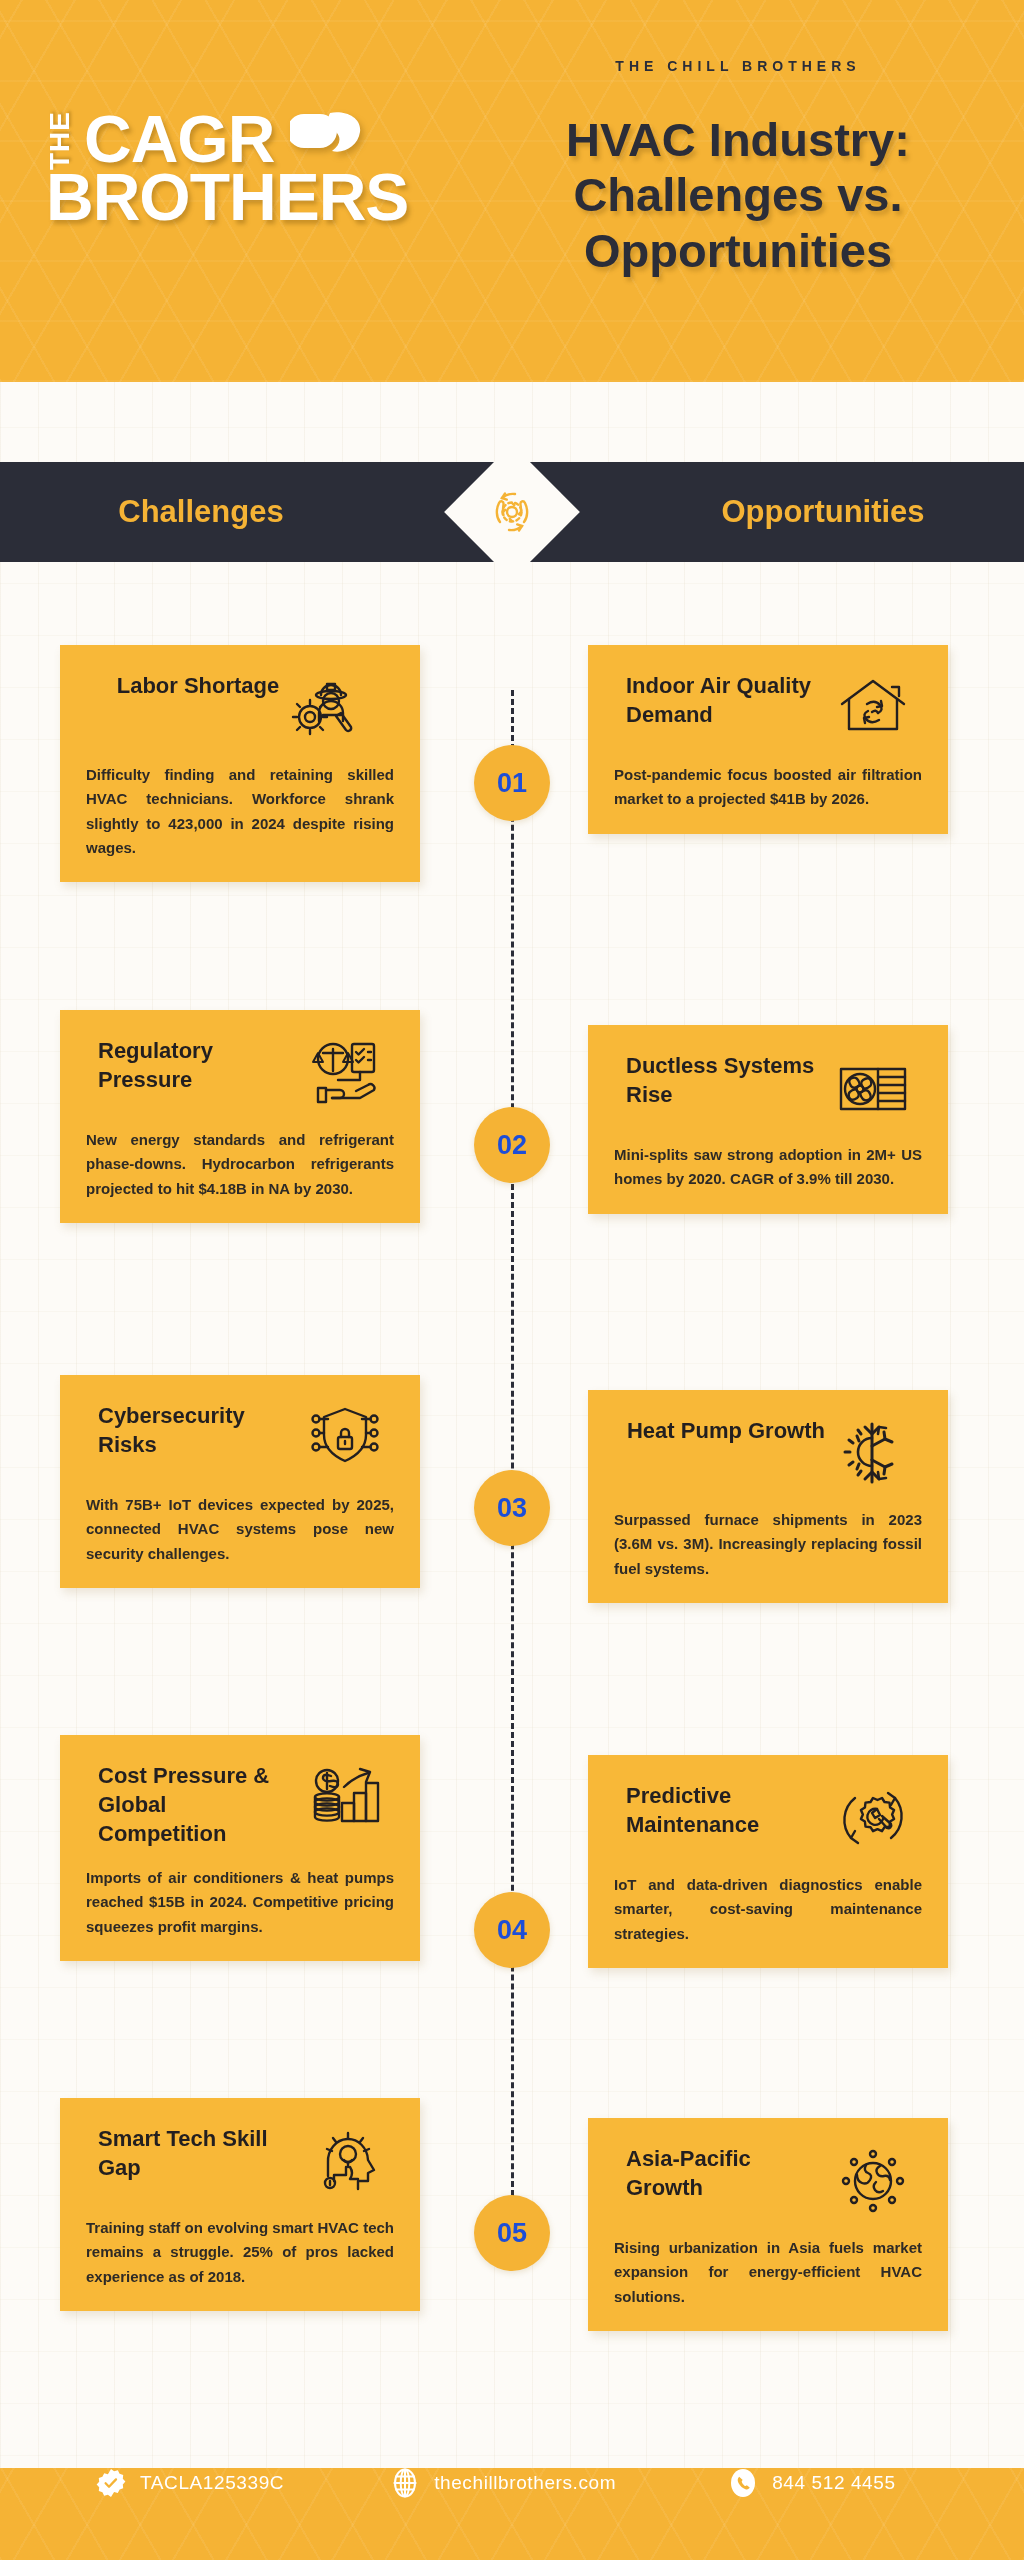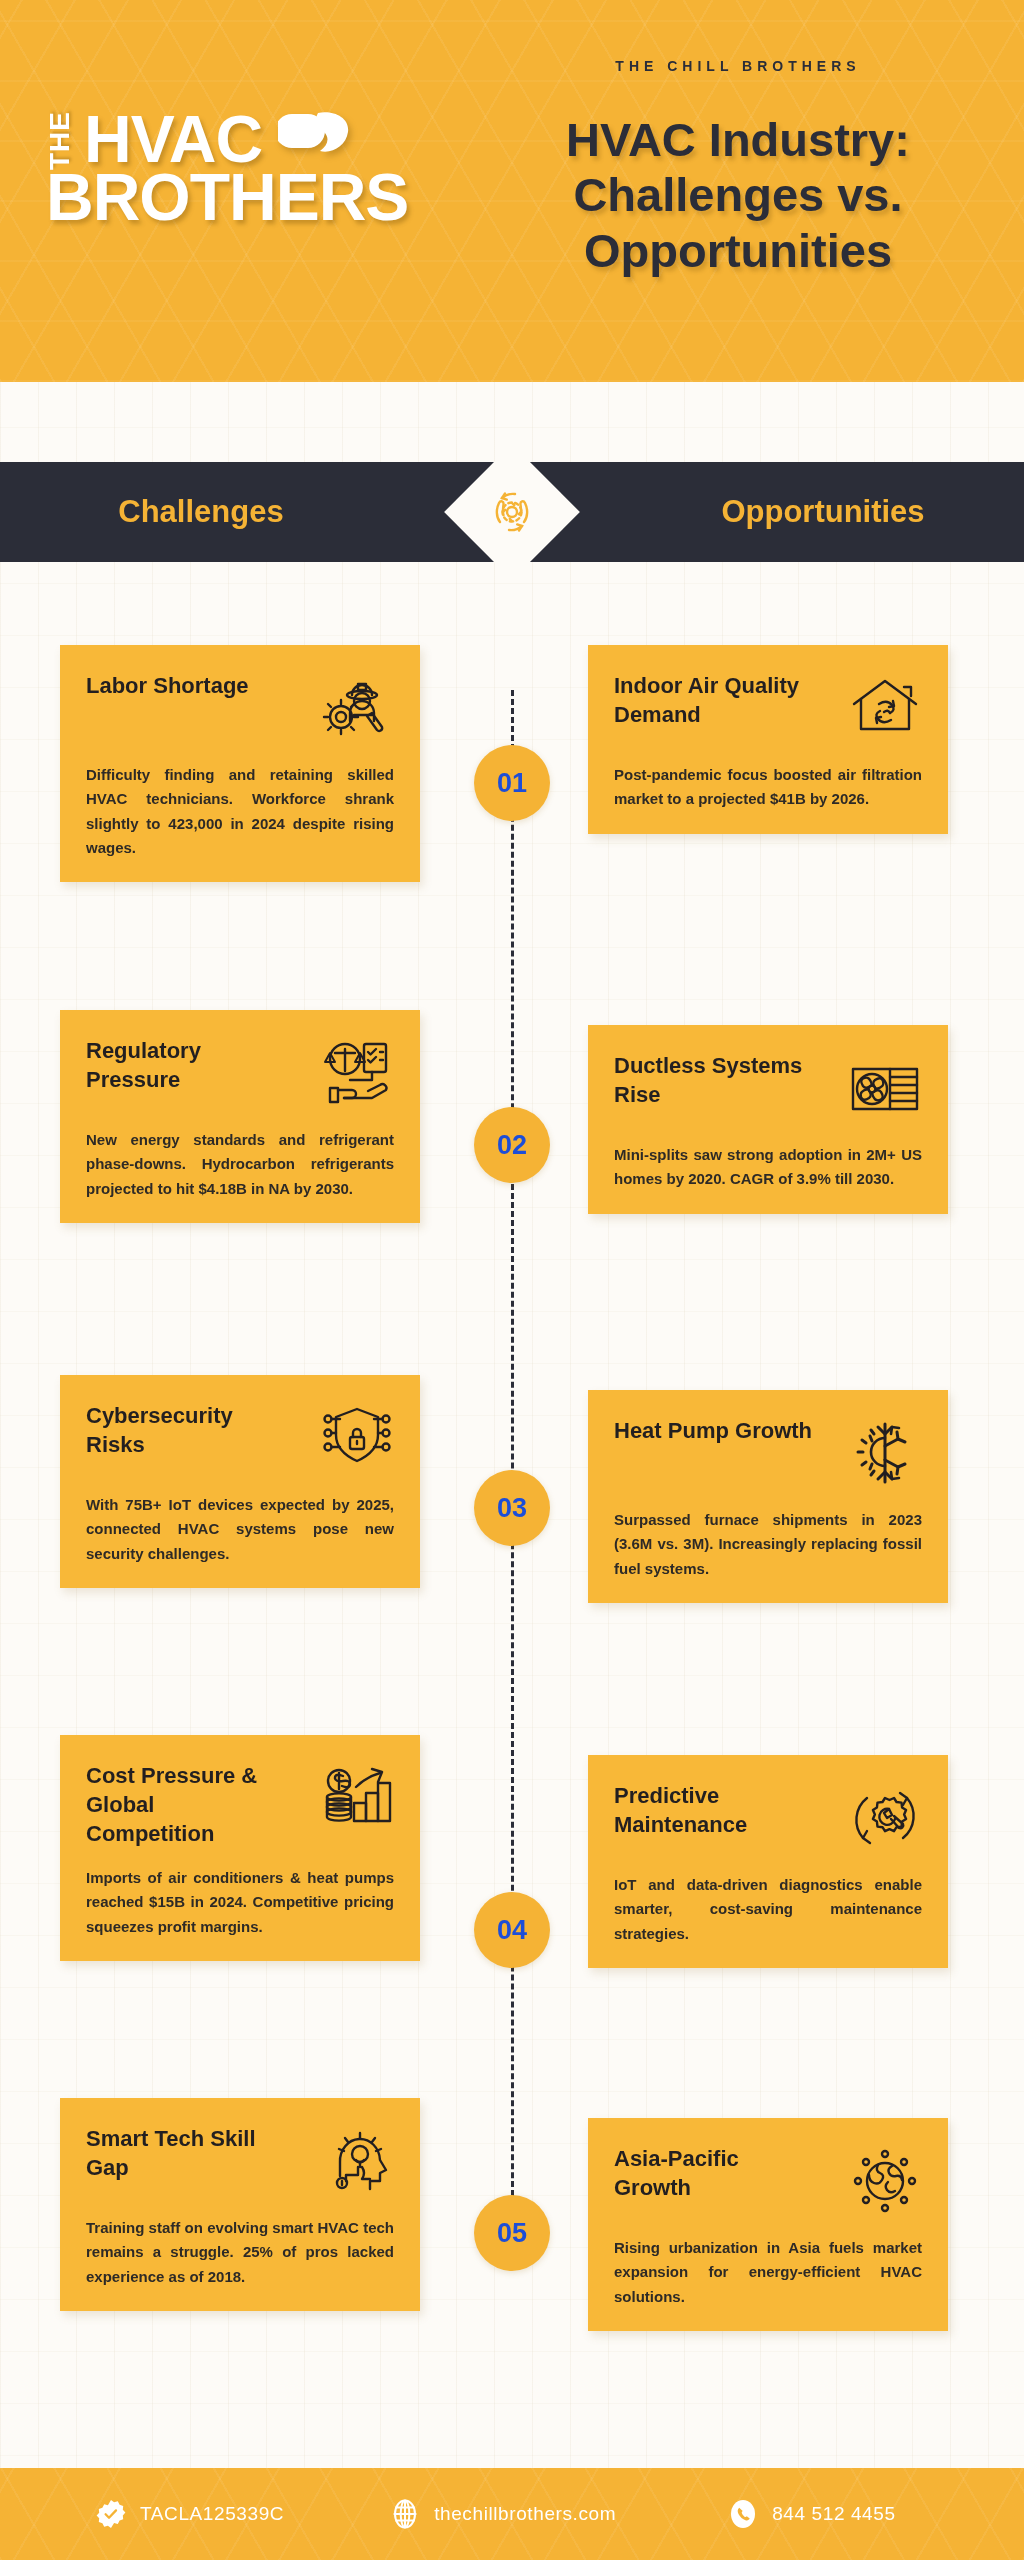--- a/index.html
+++ b/index.html
@@ -180,21 +180,21 @@
     padding: 26px 26px 22px 26px;
     box-shadow: 3px 5px 9px rgba(140,110,50,.16);
     z-index: 2;
   }
   .card.left  { left: 60px;  width: 360px; }
   .card.right { left: 588px; width: 360px; }
 
   .card-head {
     display: flex;
     align-items: flex-start;
-    justify-content: space-between;
+    justify-content: center;
     gap: 10px;
   }
   .card-title {
     color: #231f20;
     font-size: 22px;
     font-weight: bold;
     line-height: 1.32;
     max-width: 200px;
   }
   .card-icon {
@@ -211,21 +211,21 @@
   }
 
   
   .footer {
     position: absolute;
     left: 0; top: 2468px;
     width: 1024px; height: 92px;
     background: #f5b335;
     overflow: hidden;
     display: flex;
-    align-items: center;
+    align-items: flex-start;
   }
   .footer-texture {
     position: absolute; inset: 0;
     background-image:
       repeating-linear-gradient(60deg, rgba(255,255,255,.07) 0 2px, transparent 2px 46px),
       repeating-linear-gradient(-60deg, rgba(255,255,255,.07) 0 2px, transparent 2px 46px);
   }
   .footer-item {
     position: relative;
     display: flex;
@@ -246,21 +246,21 @@
 
 <div class="page">
   <div class="body-texture"></div>
 
   <div class="header">
     <div class="header-texture"></div>
 
     <div class="logo">
       <div class="logo-row1">
         <span class="logo-the">THE</span>
-        <span class="logo-chill">HVAC</span>
+        <span class="logo-chill">CAGR</span>
         <span class="logo-mark">
           <svg width="74" height="50" viewBox="0 0 74 50">
             <path d="M30 6 H14 A17 17 0 0 0 14 40 H30 A17 17 0 0 0 30 6 Z
                      M30 14 H16 A9 9 0 0 0 16 32 H30 A9 9 0 0 1 30 14 Z" fill="#ffffff"></path>
             <path d="M40 5 C56 2 72 10 70 24 C68 38 54 46 42 43
                      C50 37 52 30 46 24 C40 18 36 12 40 5 Z" fill="#ffffff"></path>
           </svg>
         </span>
       </div>
       <div class="logo-brothers">BROTHERS</div>

